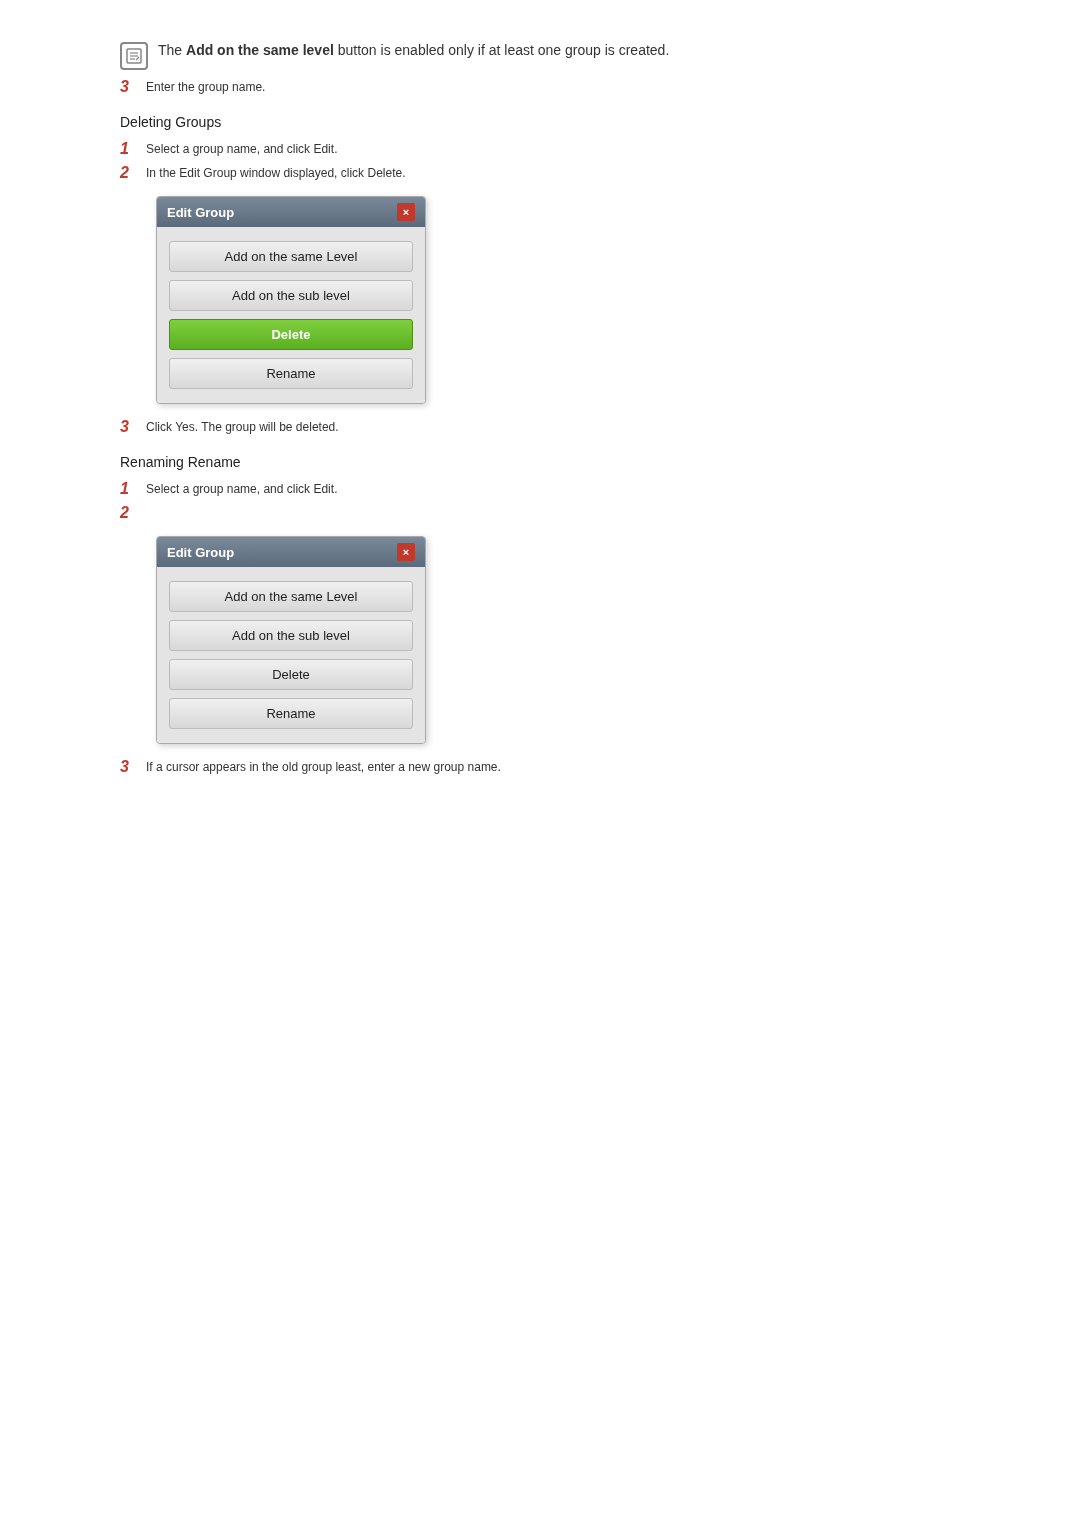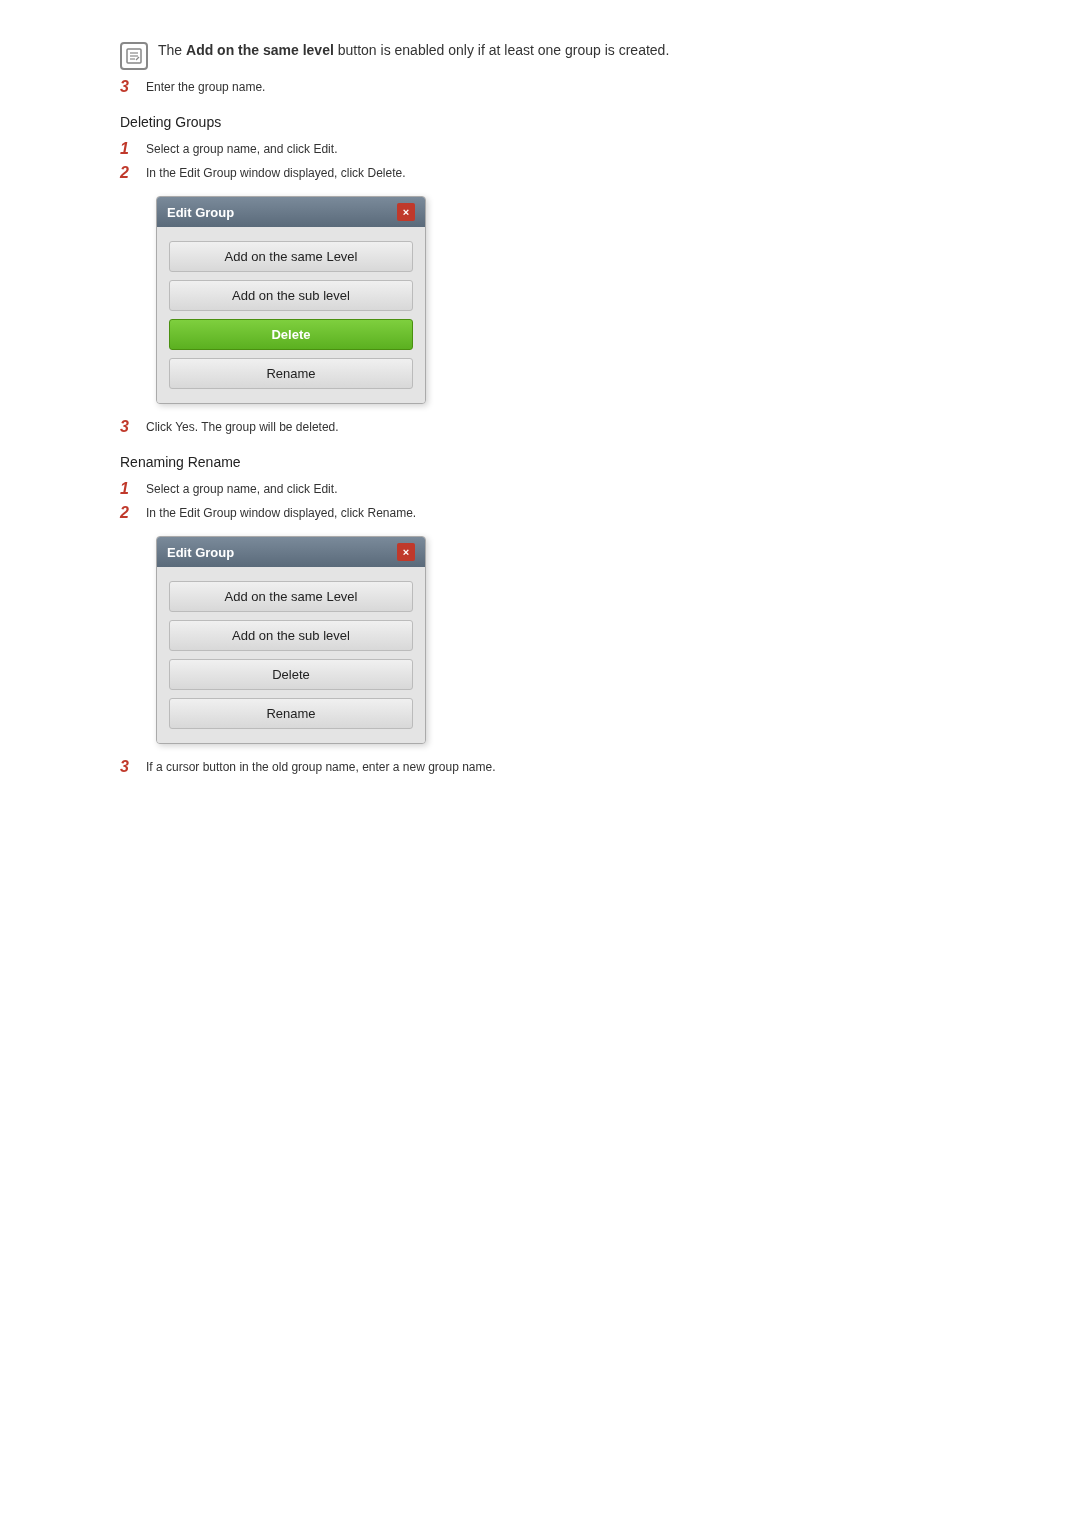--- a/index.html
+++ b/index.html
@@ -193,34 +193,33 @@
 </div>
 
 <div class="section-heading">Renaming Rename</div>
 
 <div class="step-item">
   <span class="step-num">1</span>
   <span class="step-text">Select a group name, and click <strong>Edit</strong>.</span>
 </div>
 <div class="step-item">
   <span class="step-num">2</span>
-  <span class="step-text">In the <strong>Edit Group</strong> window displayed, click <strong>Rename</strong>.</span>
 </div>
 
 <div class="dialog-container">
   <div class="dialog-box">
     <div class="dialog-titlebar">
       <span>Edit Group</span>
       <button class="dialog-close-btn">×</button>
     </div>
     <div class="dialog-body">
       <button class="dialog-btn">Add on the same Level</button>
       <button class="dialog-btn">Add on the sub level</button>
       <button class="dialog-btn">Delete</button>
       <button class="dialog-btn">Rename</button>
     </div>
   </div>
 </div>
 
 <div class="step-item">
   <span class="step-num">3</span>
-  <span class="step-text">If a cursor button in the old group name, enter a new group name.</span>
+  <span class="step-text">If a cursor appears in the old group least, enter a new group name.</span>
 </div>
 
 </body></html>

